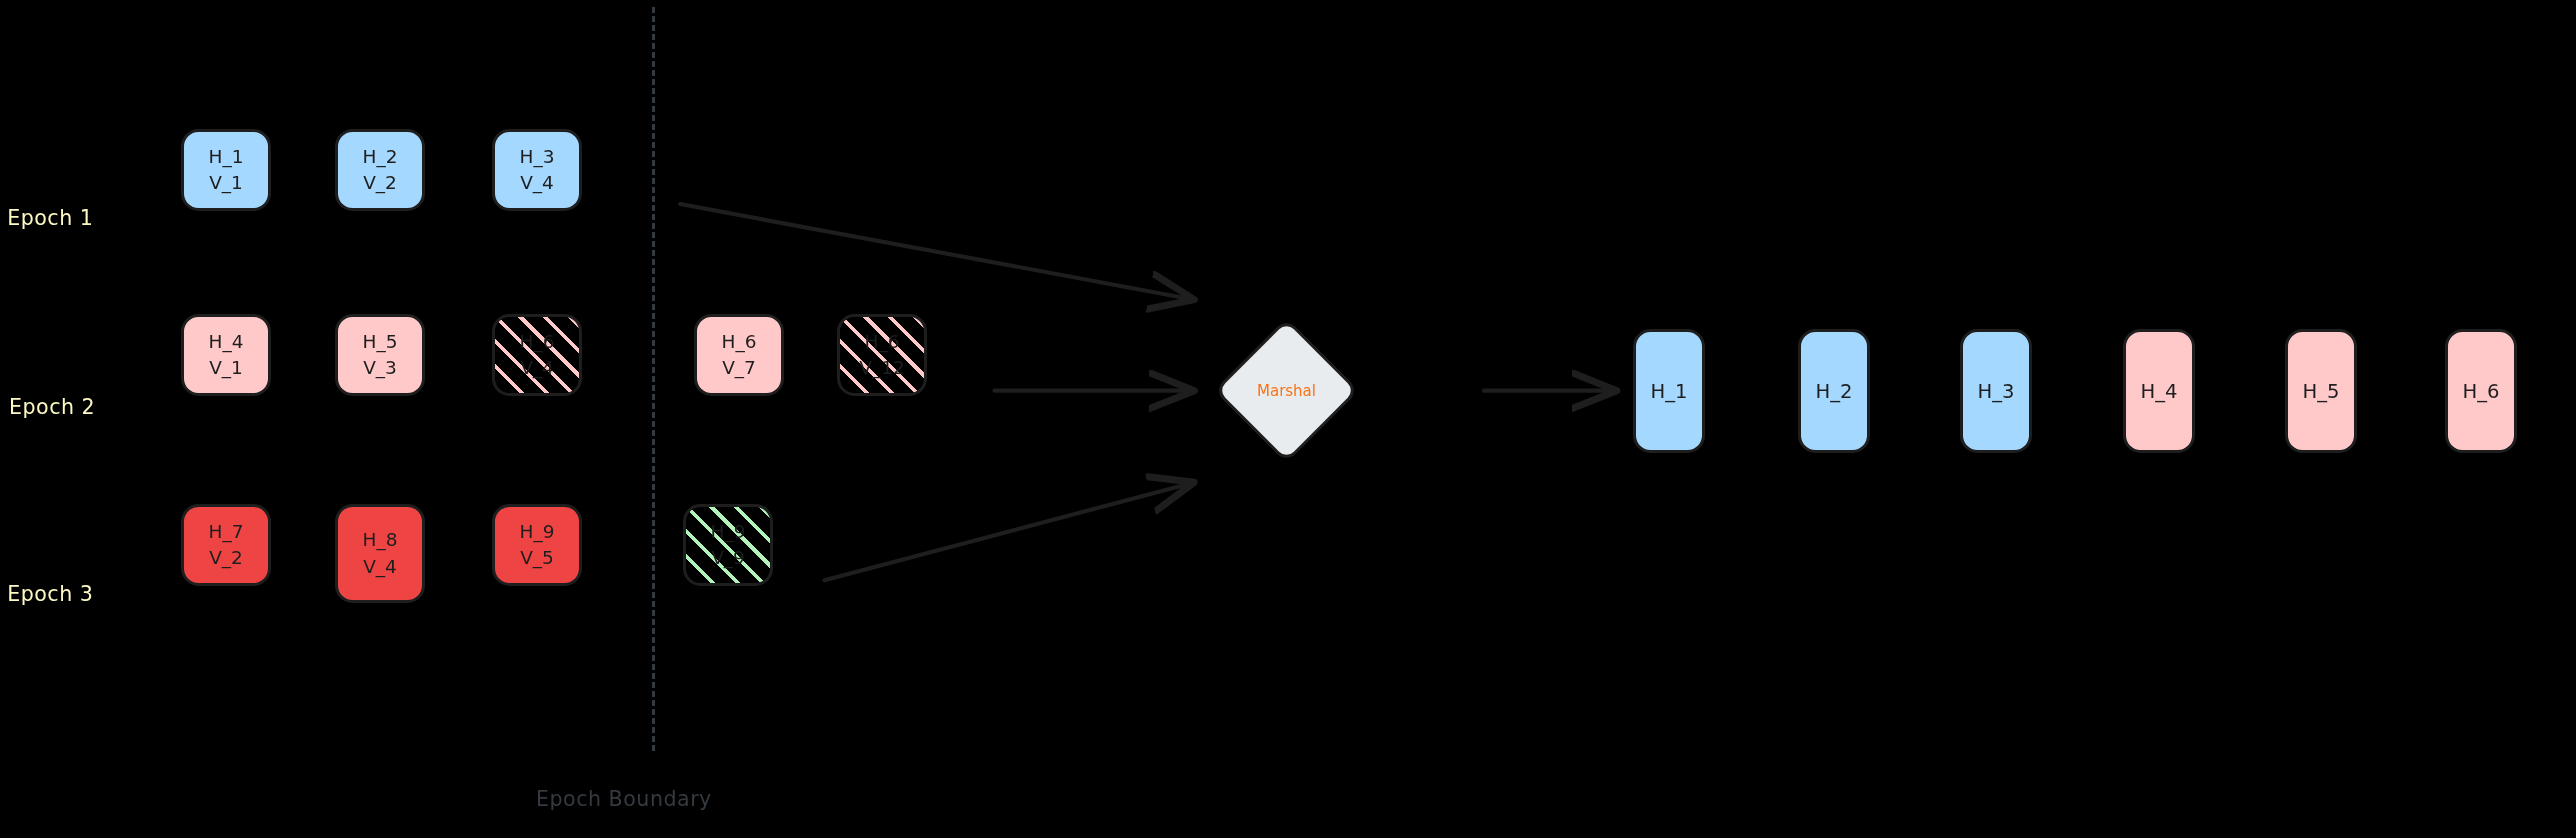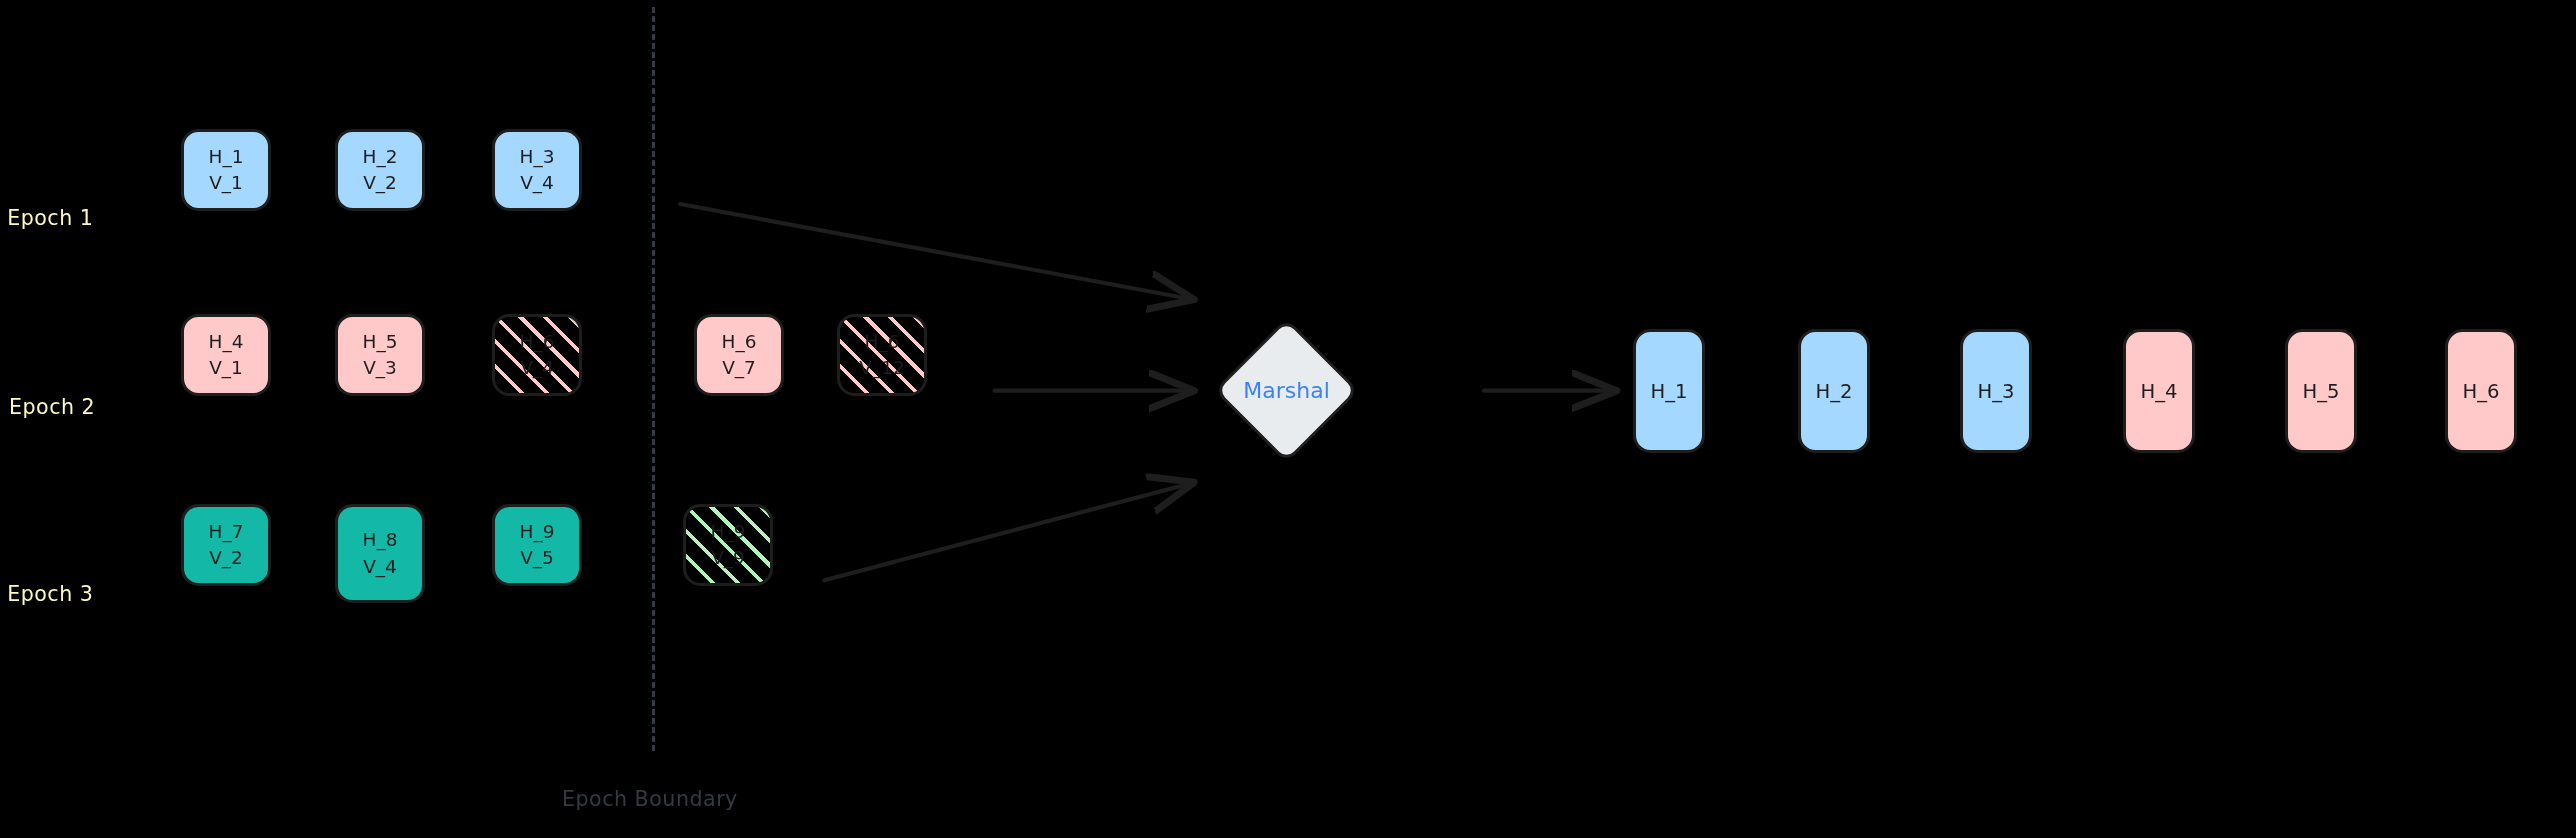--- a/index.html
+++ b/index.html
@@ -42,21 +42,21 @@
     align-items:center;
     justify-content:center;
     line-height:1.42;
     color:#1e1e1e;
     font-size:18.5px;
     overflow:hidden;
   }
   .card .ln{position:relative;z-index:2;}
   .card.blue  {background:#a5d8ff;}
   .card.pink  {background:#ffc9c9;}
-  .card.green {background:#14b8a6;text-align:center;}
+  .card.green {background:#ef4444;text-align:center;}
 
   
   .card.hatch{background:#000;}
   .card.hatch.pink-h{
     background-image:repeating-linear-gradient(45deg,
       #ffc9c9 0px,#ffc9c9 3.6px,transparent 3.6px,transparent 17.5px);
   }
   .card.hatch.green-h{
     background-image:repeating-linear-gradient(45deg,
       #b2f2bb 0px,#b2f2bb 3.6px,transparent 3.6px,transparent 17.5px);
@@ -69,21 +69,21 @@
     position:absolute;inset:0;
     background:#e9ecef;
     border:3.6px solid #1e1e1e;
     border-radius:13.4px;
     transform:rotate(45deg);
     box-sizing:border-box;
   }
   .diamond-text{
     position:absolute;inset:0;
     display:flex;align-items:center;justify-content:center;
-    color:#3b82f6;font-size:22px;z-index:3;
+    color:#f97316;font-size:15px;z-index:3;
   }
 
   
   .outcard{
     position:absolute;
     box-sizing:border-box;
     border:3.6px solid #1e1e1e;
     border-radius:17.5px;
     display:flex;align-items:center;justify-content:center;
     color:#1e1e1e;font-size:19.6px;
@@ -113,21 +113,21 @@
     <path d="M1600,1126 L2310,938" fill="none" stroke="#1e1e1e" stroke-width="8" stroke-linecap="round" marker-end="url(#ah)"></path>
 
     <path d="M2880,758 L3130,758" fill="none" stroke="#1e1e1e" stroke-width="8" stroke-linecap="round" marker-end="url(#ah)"></path>
   </svg>
 
   <div class="epoch-label" style="left:7.2px;top:206px;">Epoch 1</div>
   <div class="epoch-label" style="left:9px;top:395px;">Epoch 2</div>
   <div class="epoch-label" style="left:7.2px;top:582px;">Epoch 3</div>
 
   <div class="boundary-line" style="left:652px;top:7.2px;height:744px;"></div>
-  <div class="boundary-caption" style="left:562px;top:787px;">Epoch Boundary</div>
+  <div class="boundary-caption" style="left:536px;top:787px;">Epoch Boundary</div>
 
   <div class="card blue" style="left:181px;top:129px;width:90px;height:82px;">
     <span class="ln">H_1</span>
     <span class="ln">V_1</span>
   </div>
   <div class="card blue" style="left:335px;top:129px;width:90px;height:82px;">
     <span class="ln">H_2</span>
     <span class="ln">V_2</span>
   </div>
   <div class="card blue" style="left:492px;top:129px;width:90px;height:82px;">

